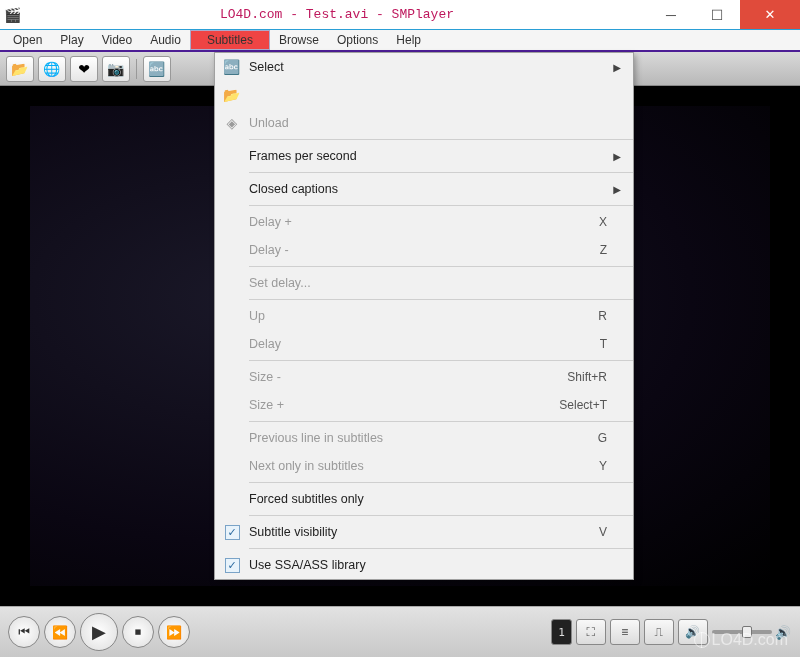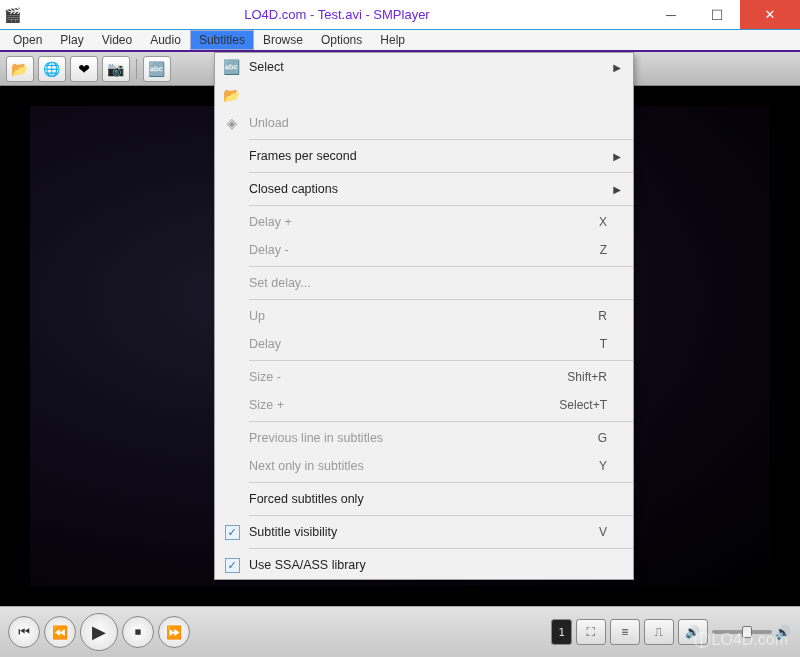--- a/index.html
+++ b/index.html
@@ -1,29 +1,29 @@
 <!DOCTYPE html>
 <html><head>
 <meta charset="utf-8">
 <style>
 * { box-sizing: border-box; margin: 0; padding: 0; font-family: "Segoe UI", Tahoma, sans-serif; }
 body { background: #e8e8e8; width: 800px; height: 657px; overflow: hidden; position: relative; }
 
 
 .titlebar { height: 30px; background: #fff; display: flex; align-items: center; border-bottom: 1px solid #2a9fd6; }
 .titlebar .app-icon { width: 26px; display:flex; align-items:center; justify-content:center; font-size:14px; }
-.titlebar .title { flex: 1; text-align: center; color: #6d28d9; font-size: 13px; }
+.titlebar .title { flex: 1; text-align: center; color: #be185d; font-size: 13px; font-family: Liberation Mono, monospace; }
 .titlebar .win-btns { display: flex; height: 100%; }
 .titlebar .win-btn { width: 46px; display:flex; align-items:center; justify-content:center; font-size: 14px; color:#555; }
 .titlebar .win-btn.close { background:#e04b3b; color:#fff; width:60px; font-size:13px; }
 
 
 .menubar { height: 22px; background: #f5f5f5; border-bottom:2px solid #4c1d95; display:flex; align-items:center; padding: 0 4px; font-size: 12px; color:#333; }
 .menubar .menu-item { padding: 3px 9px; cursor:default; }
-.menubar .menu-item.active { background:#3b82f6; border:1px solid #aac; padding:2px 8px; }
+.menubar .menu-item.active { background:#ef4444; border:1px solid #aac; padding:2px 16px; }
 
 
 .toolbar { height: 34px; background: linear-gradient(#d9d9d9,#b8b8b8); border-bottom:1px solid #888; display:flex; align-items:center; padding:0 6px; gap:4px; }
 .tool-btn { width:28px; height:26px; border:1px solid #999; background:linear-gradient(#fff,#e6e6e6); border-radius:3px; display:flex; align-items:center; justify-content:center; font-size:14px; }
 .tool-sep { width:1px; height:20px; background:#999; margin:0 2px; }
 
 
 .video { background:#000; height: 520px; position:relative; }
 .video .frame { position:absolute; inset:20px 30px 20px 30px; background:radial-gradient(ellipse at 30% 40%, #1a1828 0%, #0a0612 60%, #000 100%); }
 

